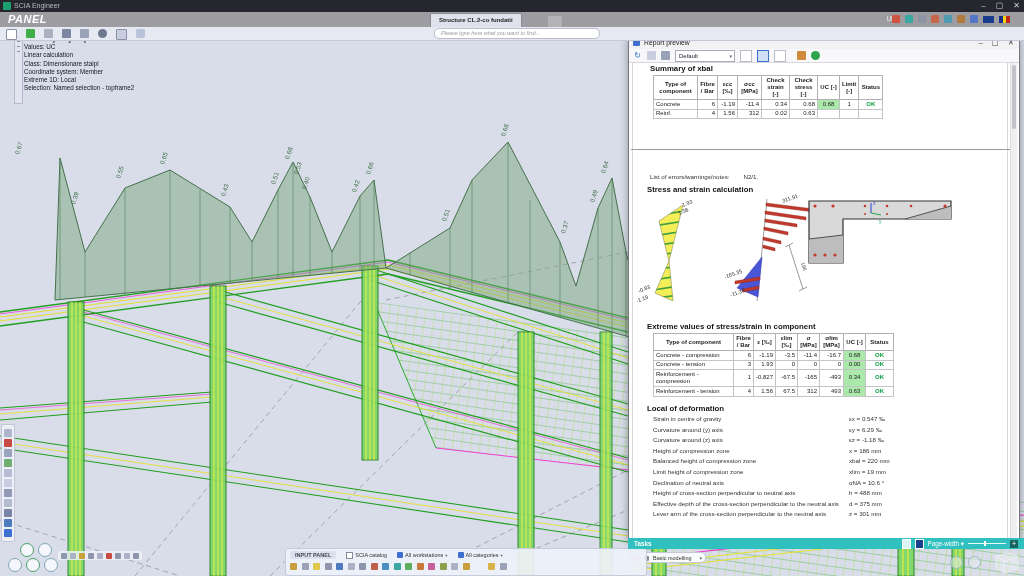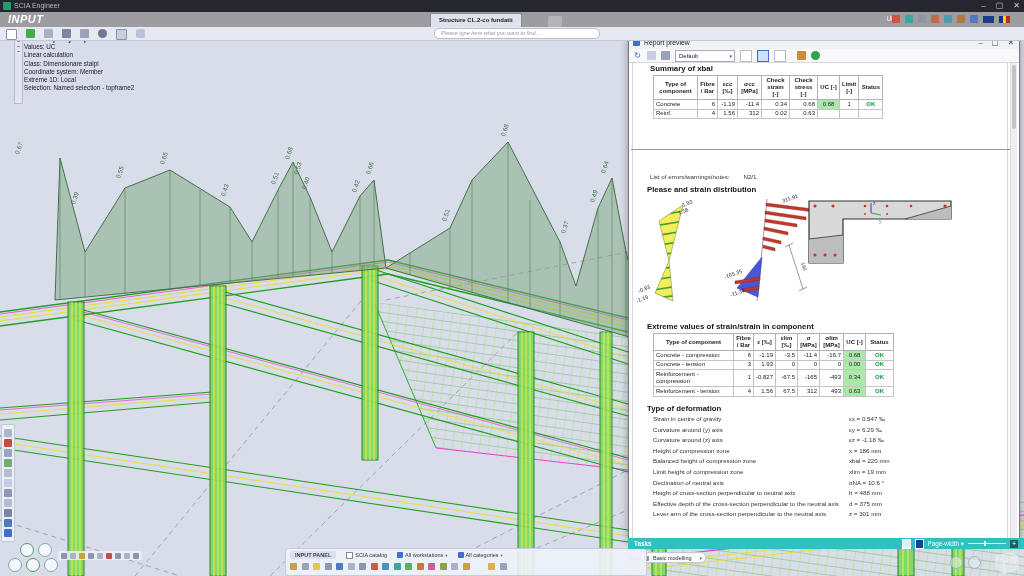--- a/index.html
+++ b/index.html
@@ -265,21 +265,21 @@
   <span class="appicon"></span>
   <span class="t">SCIA Engineer</span>
   <span class="winbtns">
     <span>–</span>
     <span>▢</span>
     <span>✕</span>
   </span>
 </div>
 
 <div class="abs brandbar">
-  <span class="brandlogo">INPUT</span>
+  <span class="brandlogo">PANEL</span>
   <span class="doctab">Structure CL.2-co fundatii</span>
   <span class="tabstub"></span>
   <span class="uimenu"><span>UI</span> ▾</span>
   <span class="bbicons">
     <span class="bbicon" style="background:#d0533f"></span>
     <span class="bbicon" style="background:#3aa7a0"></span>
     <span class="bbicon" style="background:#8d94a5"></span>
     <span class="bbicon" style="background:#c8684a"></span>
     <span class="bbicon" style="background:#4e9ab0"></span>
     <span class="bbicon" style="background:#b07a3e"></span>
@@ -477,21 +477,21 @@
             <td class="tnum"></td>
           </tr>
         </tbody>
       </table>
 
     <div class="pagebreak" style="top:86px"></div>
 
     <div class="errline" style="left:21px;top:110px">
       <span>List of errors/warnings/notes:</span><b>N2/1.</b>
     </div>
-    <div class="h1" style="left:18px;top:122px">Please and strain distribution</div>
+    <div class="h1" style="left:18px;top:122px">Stress and strain calculation</div>
 
     <svg class="abs" style="left:8px;top:136px" width="72" height="112" viewBox="0 0 72 112">
       <defs>
           <clipPath id="bt1">
             <polygon points="22,22 46,6 32,62"></polygon>
           </clipPath>
             <clipPath id="bt2">
             <polygon points="32,62 36,102 18,94"></polygon>
           </clipPath>
         </defs>
@@ -562,21 +562,21 @@
           <circle cx="80" cy="17" r="1"></circle>
       </g>
       <g>
         <line x1="64" y1="16" x2="64" y2="6" stroke="#2a3fd0" stroke-width="1"></line>
         <line x1="64" y1="16" x2="74" y2="18" stroke="#2ea44f" stroke-width="1"></line>
         <text x="66" y="8" font-size="5" fill="#2a3fd0">z</text>
         <text x="72" y="26" font-size="5" fill="#2ea44f">y</text>
       </g>
     </svg>
 
-    <div class="h1" style="left:18px;top:259px">Extreme values of strain/strain in component</div>
+    <div class="h1" style="left:18px;top:259px">Extreme values of stress/strain in component</div>
     <table class="rt" style="left:24px;top:270px">
         <colgroup>
           <col style="width: 80px;">
           <col style="width: 20px;">
           <col style="width: 20px;">
           <col style="width: 22px;">
           <col style="width: 22px;">
           <col style="width: 24px;">
           <col style="width: 22px;">
           <col style="width: 28px;">
@@ -630,21 +630,21 @@
             <td class="tnum">1.56</td>
             <td class="tnum">67.5</td>
             <td class="tnum">312</td>
             <td class="tnum">493</td>
             <td class="tuc">0.63</td>
             <td class="tstatus">OK</td>
           </tr>
         </tbody>
       </table>
 
-    <div class="h1" style="left:18px;top:341px">Type of deformation</div>
+    <div class="h1" style="left:18px;top:341px">Local of deformation</div>
     <div class="kvwrap" style="left:24px;top:351px">
         <div class="kvrow">
           <span class="kvl">Strain in centre of gravity</span>
           <span class="kvv">εx = 0.547 ‰</span>
         </div>
         <div class="kvrow">
           <span class="kvl">Curvature around (y) axis</span>
           <span class="kvv">εy = 6.29 ‰</span>
         </div>
         <div class="kvrow">

